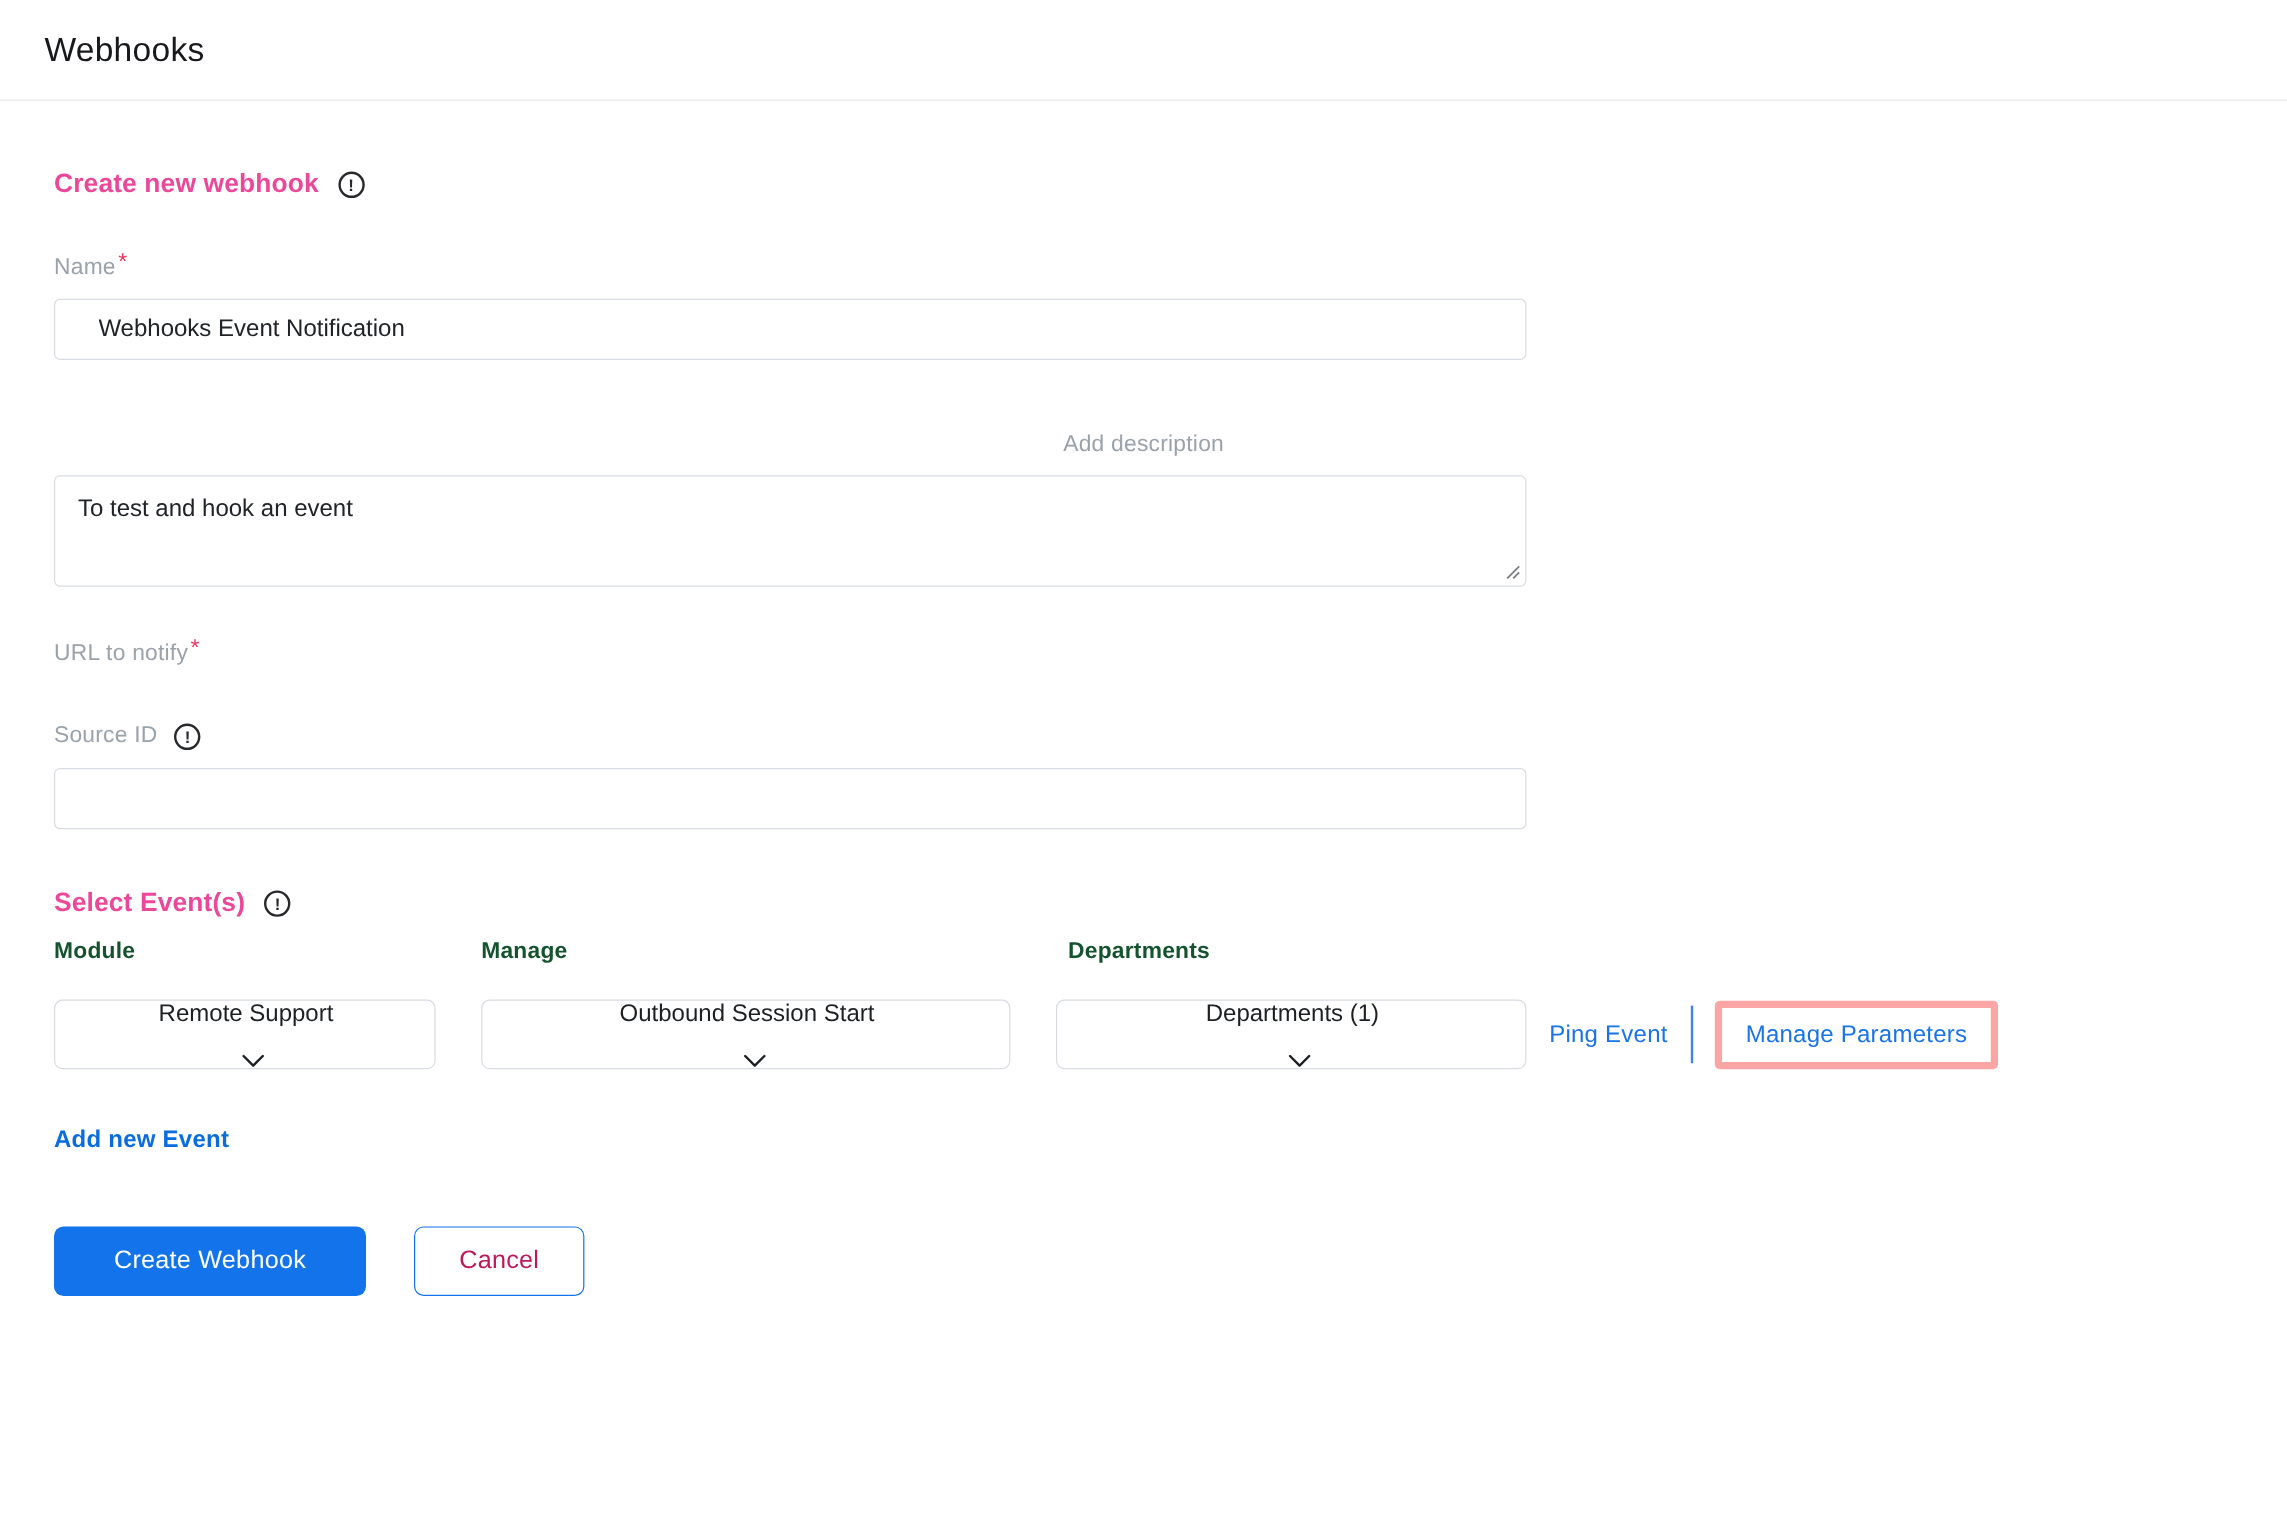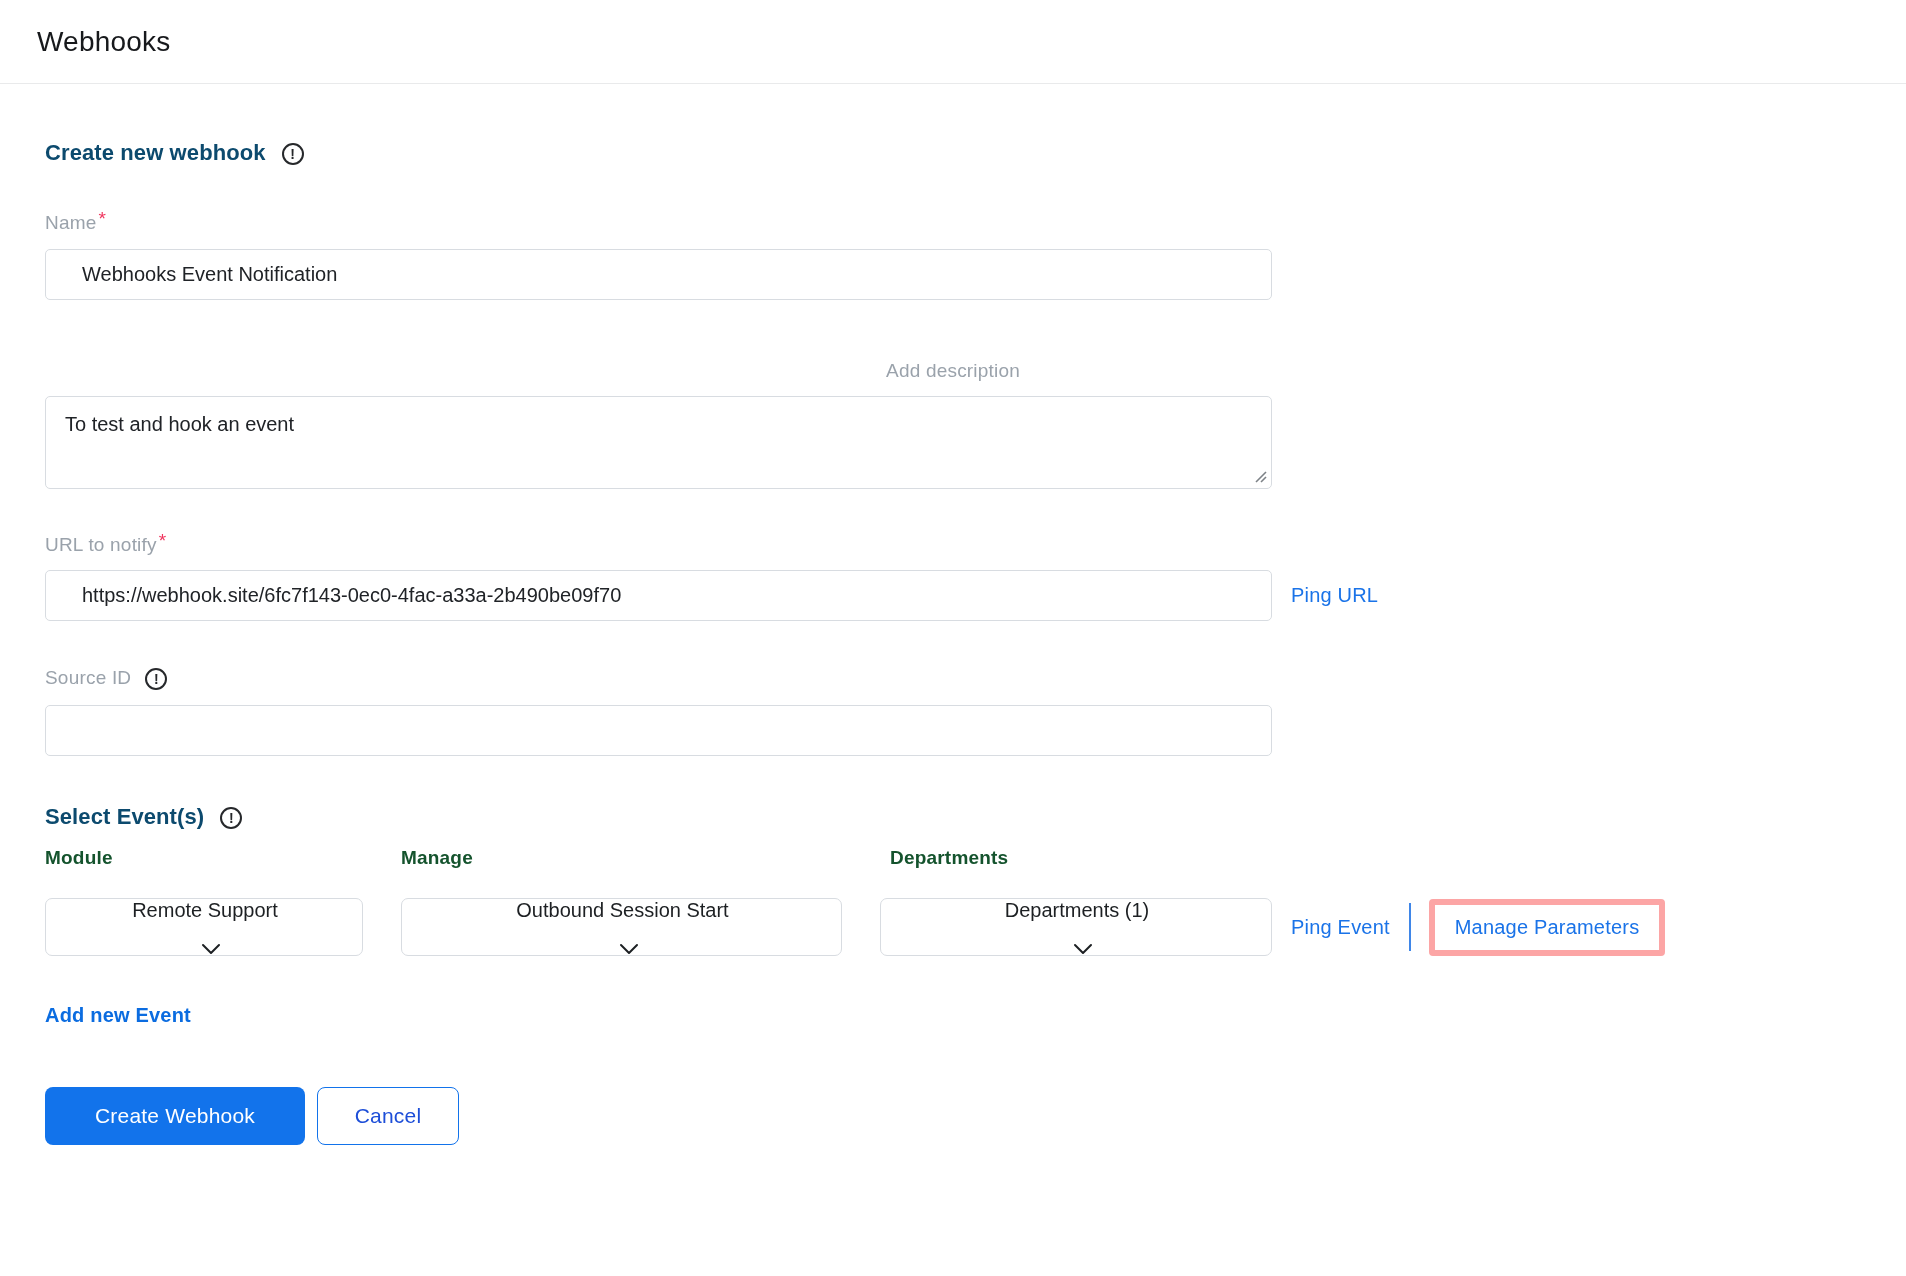--- a/index.html
+++ b/index.html
@@ -17,21 +17,21 @@
     padding-left: 37px;
     border-bottom: 1px solid #e9eaeb;
   }
   .app-header h1 {
     font-size: 28px; font-weight: 500; letter-spacing: .2px; color: #17191c;
   }
   
   .content { padding: 56px 45px 0 45px; }
 
   .section-heading-row { display: flex; align-items: center; gap: 16px; }
-  .section-heading { font-size: 22px; font-weight: 700; color: #0c4a6e; letter-spacing: .1px; }
+  .section-heading { font-size: 22px; font-weight: 700; color: #ec4899; letter-spacing: .1px; }
 
   .info-icon {
     width: 22px; height: 22px; flex: 0 0 auto;
     border: 2px solid #26282b; border-radius: 50%;
     display: inline-flex; align-items: center; justify-content: center;
     font-size: 14px; font-weight: 700; color: #26282b; line-height: 1;
     margin-top: 2px;
   }
 
   .field-label-row { display: flex; align-items: center; gap: 14px; margin-top: 46px; }
@@ -109,22 +109,22 @@
   .actions-row { display: flex; align-items: flex-end; margin-top: 60px; }
   .btn-primary {
     width: 260px; height: 58px;
     background: #1273eb; color: #ffffff;
     border: none; border-radius: 8px;
     font-family: "Liberation Sans", "DejaVu Sans", sans-serif;
     font-size: 21px; letter-spacing: .2px;
     cursor: pointer;
   }
   .btn-outline {
-    width: 142px; height: 58px; margin-left: 12px;
-    background: #ffffff; color: #1d4ed8;
+    width: 142px; height: 58px; margin-left: 40px;
+    background: #ffffff; color: #be185d;
     border: 1.5px solid #1273eb; border-radius: 8px;
     font-family: "Liberation Sans", "DejaVu Sans", sans-serif;
     font-size: 21px; letter-spacing: .2px;
     cursor: pointer;
   }
 </style>
 </head>
 <body>
 
 <header class="app-header">
@@ -155,24 +155,20 @@
     <svg class="resize-handle" width="14" height="14" viewBox="0 0 14 14">
       <line x1="3" y1="13" x2="13" y2="3" stroke="#7d8287" stroke-width="1.6"></line>
       <line x1="8" y1="13" x2="13" y2="8" stroke="#7d8287" stroke-width="1.6"></line>
     </svg>
   </div>
 
   
   <div class="field-label-row" style="margin-top:45px;">
     <span class="field-label">URL to notify</span>
       <span class="required-marker" style="margin-left:-12px;">*</span>
-  </div>
-  <div class="inline-row mt14">
-    <input class="text-input" type="text" value="https://webhook.site/6fc7f143-0ec0-4fac-a33a-2b490be09f70" style="">
-    <a class="link side-link">Ping URL</a>
   </div>
 
   
   <div class="field-label-row" style="margin-top:45px;align-items:center;">
     <span class="field-label">Source ID</span>
     <span class="info-icon">!</span>
   </div>
   <input class="text-input" type="text" value="" style="">
 
   

